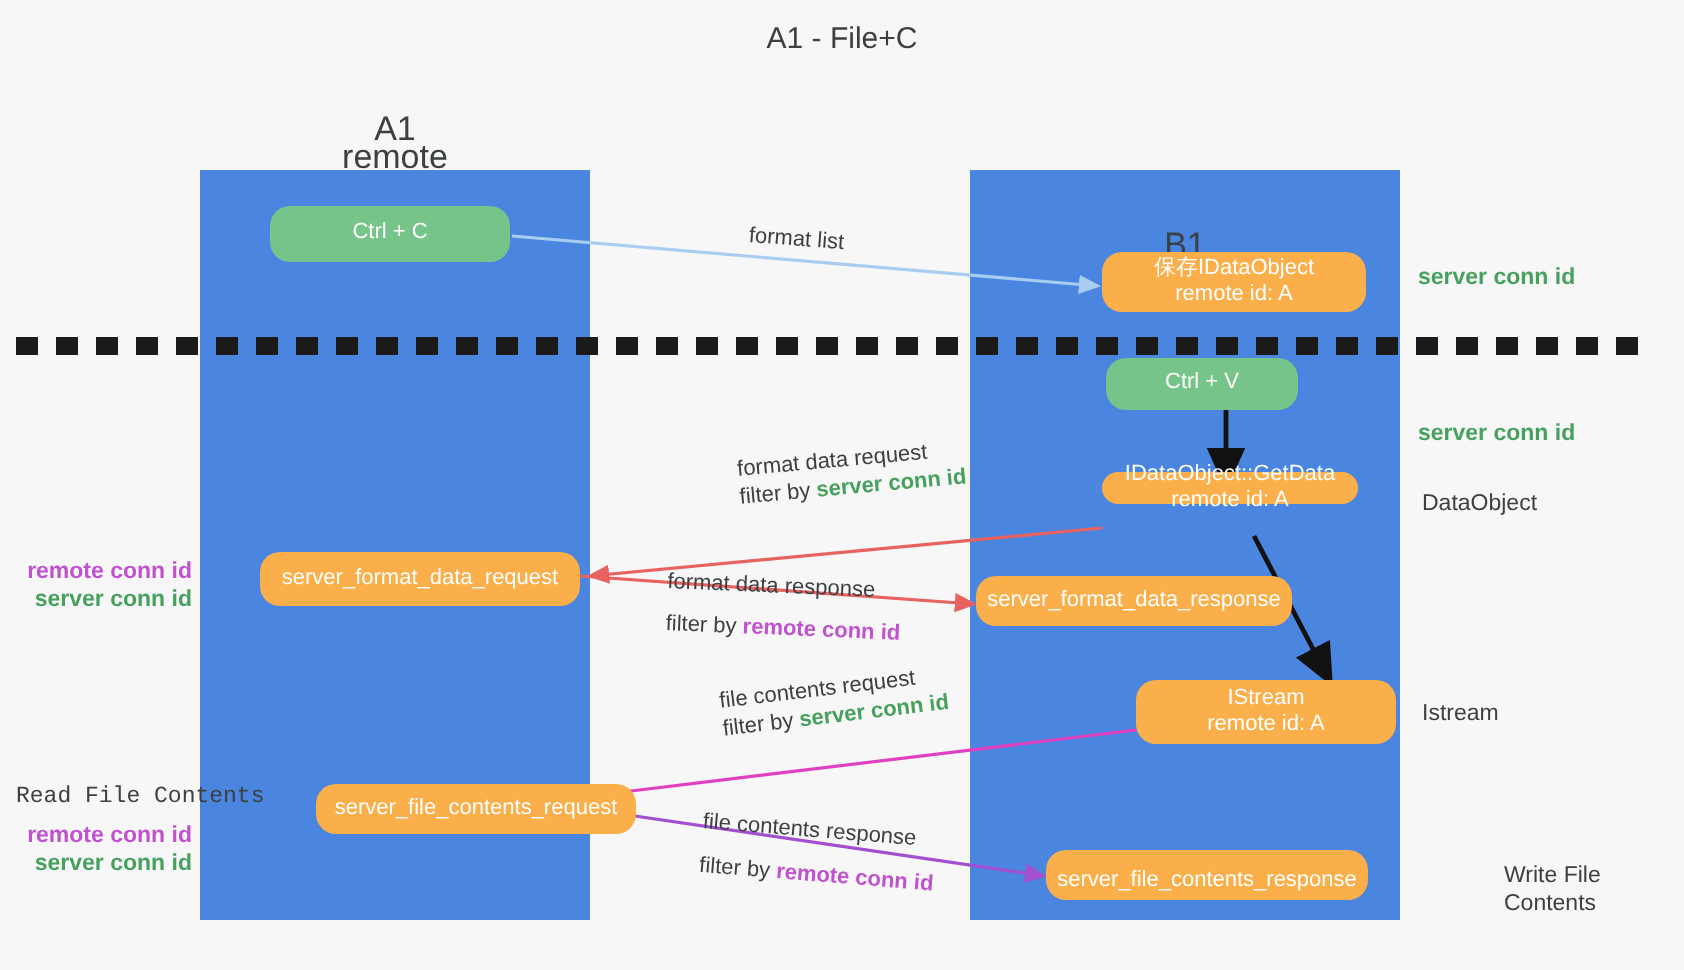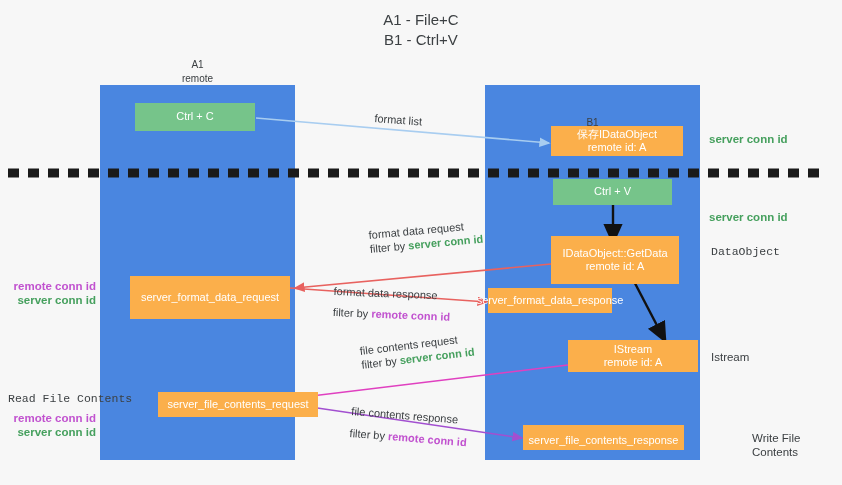--- a/index.html
+++ b/index.html
@@ -14,34 +14,35 @@
 
   
   .title{
     position:absolute;left:0;right:0;top:10px;
     text-align:center;color:#3c4043;font-size:15px;line-height:20px;
   }
 
   
   .lane-head{
     position:absolute;text-align:center;color:#3c4043;
-    font-size:10px;line-height:14px;
+    font-size:17px;line-height:14px;
   }
 
   
   .lane{position:absolute;background:#4a86e0;}
   #laneA{left:100px;top:85px;width:195px;height:375px;}
   #laneB{left:485px;top:85px;width:215px;height:375px;}
 
   
   .node{
     position:absolute;box-sizing:border-box;
     display:flex;flex-direction:column;align-items:center;justify-content:center;
     color:#ffffff;font-size:11px;line-height:13.5px;text-align:center;
     padding:3px 6px;
+    border-radius:10px;
   }
   .node.green{background:#76c48a;}
   .node.orange{background:#fbaf4b;}
   .node .l2{display:block;}
 
   
   .side-label{position:absolute;font-size:11.5px;line-height:14px;color:#3c4043;}
   .lbl-green{color:#46a05e;font-weight:bold;}
   .lbl-purple{color:#c152cf;font-weight:bold;}
   .stack{position:absolute;font-size:11.5px;line-height:14px;text-align:right;}
@@ -57,21 +58,20 @@
   
   svg.overlay{position:absolute;left:0;top:0;width:842px;height:485px;overflow:visible;}
 </style>
 </head>
 <body>
 
 <div id="stage">
 
   <div class="title">
     <div>A1 - File+C</div>
-    <div>B1 - Ctrl+V</div>
   </div>
 
   <div class="lane" id="laneA"></div>
   <div class="lane" id="laneB"></div>
 
   <div class="lane-head" style="left:100px;top:58px;width:195px;">
     <div>A1</div>
     <div>remote</div>
   </div>
   <div class="lane-head" style="left:485px;top:76px;width:215px;margin-top:40px;">
@@ -116,34 +116,34 @@
 
   <div class="node green" style="left:135px;top:103px;width:120px;height:28px;">
     <span>Ctrl + C</span>
   </div>
 
   <div class="node orange" style="left:551px;top:126px;width:132px;height:30px;">
     <span>保存IDataObject</span>
     <span class="l2">remote id: A</span>
   </div>
 
-  <div class="node green" style="left:553px;top:179px;width:119px;height:26px;">
+  <div class="node green" style="left:553px;top:179px;width:96px;height:26px;">
     <span>Ctrl + V</span>
   </div>
 
-  <div class="node orange" style="left:551px;top:236px;width:128px;height:48px;">
+  <div class="node orange" style="left:551px;top:236px;width:128px;height:16px;">
     <span>IDataObject::GetData</span>
     <span class="l2">remote id: A</span>
   </div>
 
-  <div class="node orange" style="left:130px;top:276px;width:160px;height:43px;">
+  <div class="node orange" style="left:130px;top:276px;width:160px;height:27px;">
     <span>server_format_data_request</span>
   </div>
 
-  <div class="node orange" style="left:488px;top:288px;width:124px;height:25px;">
+  <div class="node orange" style="left:488px;top:288px;width:158px;height:25px;">
     <span>server_format_data_response</span>
   </div>
 
   <div class="node orange" style="left:568px;top:340px;width:130px;height:32px;">
     <span>IStream</span>
     <span class="l2">remote id: A</span>
   </div>
 
   <div class="node orange" style="left:130px;top:392px;width:160px;height:25px;margin-left:28px;">
     <span>server_file_contents_request</span>
@@ -174,21 +174,21 @@
 
   <div class="cap" style="left:352px;top:404px;transform:rotate(4.6deg);">
     <div>file contents response</div>
     <div style="margin-top:8px;"><span>filter by </span><span class="p">remote conn id</span></div>
   </div>
 
   <div class="side-label lbl-green" style="left:709px;top:132px;">server conn id</div>
 
   <div class="side-label lbl-green" style="left:709px;top:210px;">server conn id</div>
 
-  <div class="side-label" style="left:711px;top:245px;font-family:Liberation Mono, monospace;">DataObject</div>
+  <div class="side-label" style="left:711px;top:245px;">DataObject</div>
 
   <div class="side-label" style="left:711px;top:350px;">Istream</div>
 
   <div class="side-label" style="left:752px;top:431px;">Write File Contents</div>
 
   <div class="stack" style="left:0px;top:279px;width:96px;">
     <div class="lbl-purple">remote conn id</div>
     <div class="lbl-green">server conn id</div>
   </div>
 

